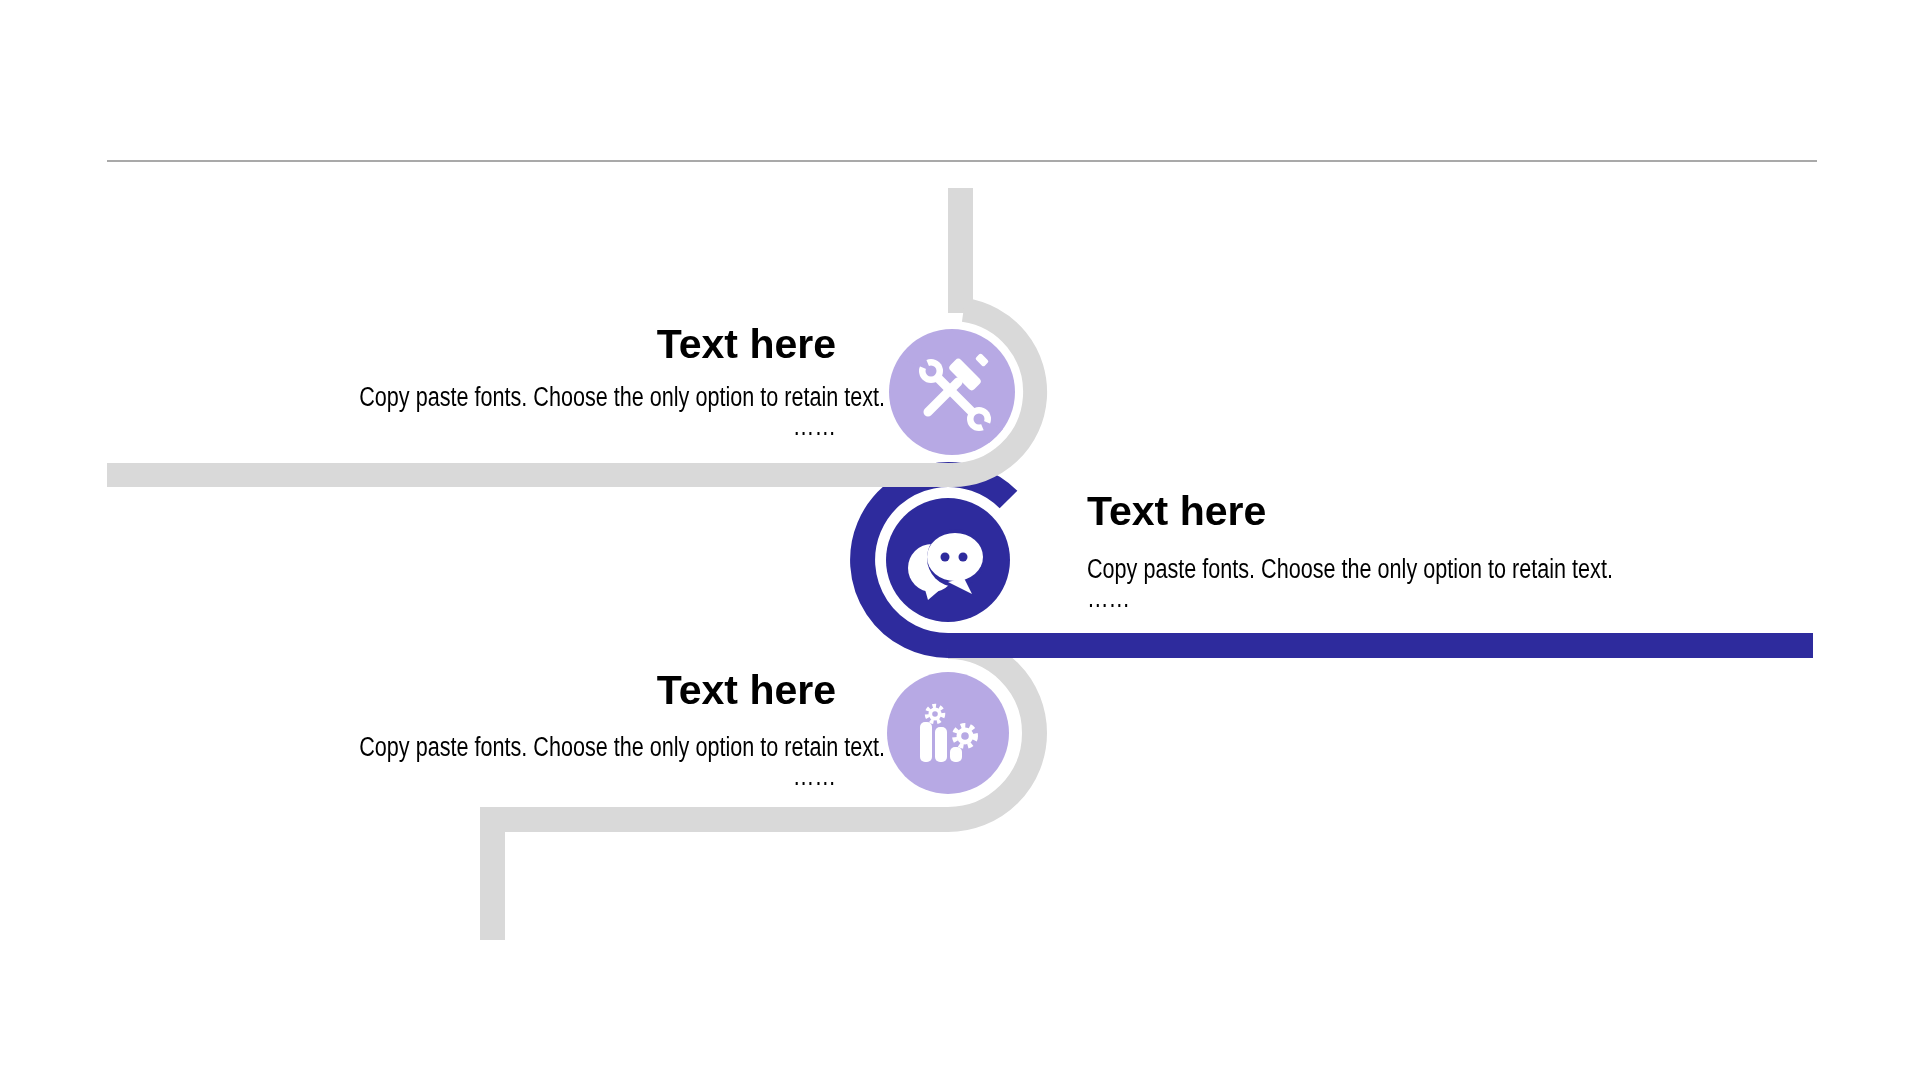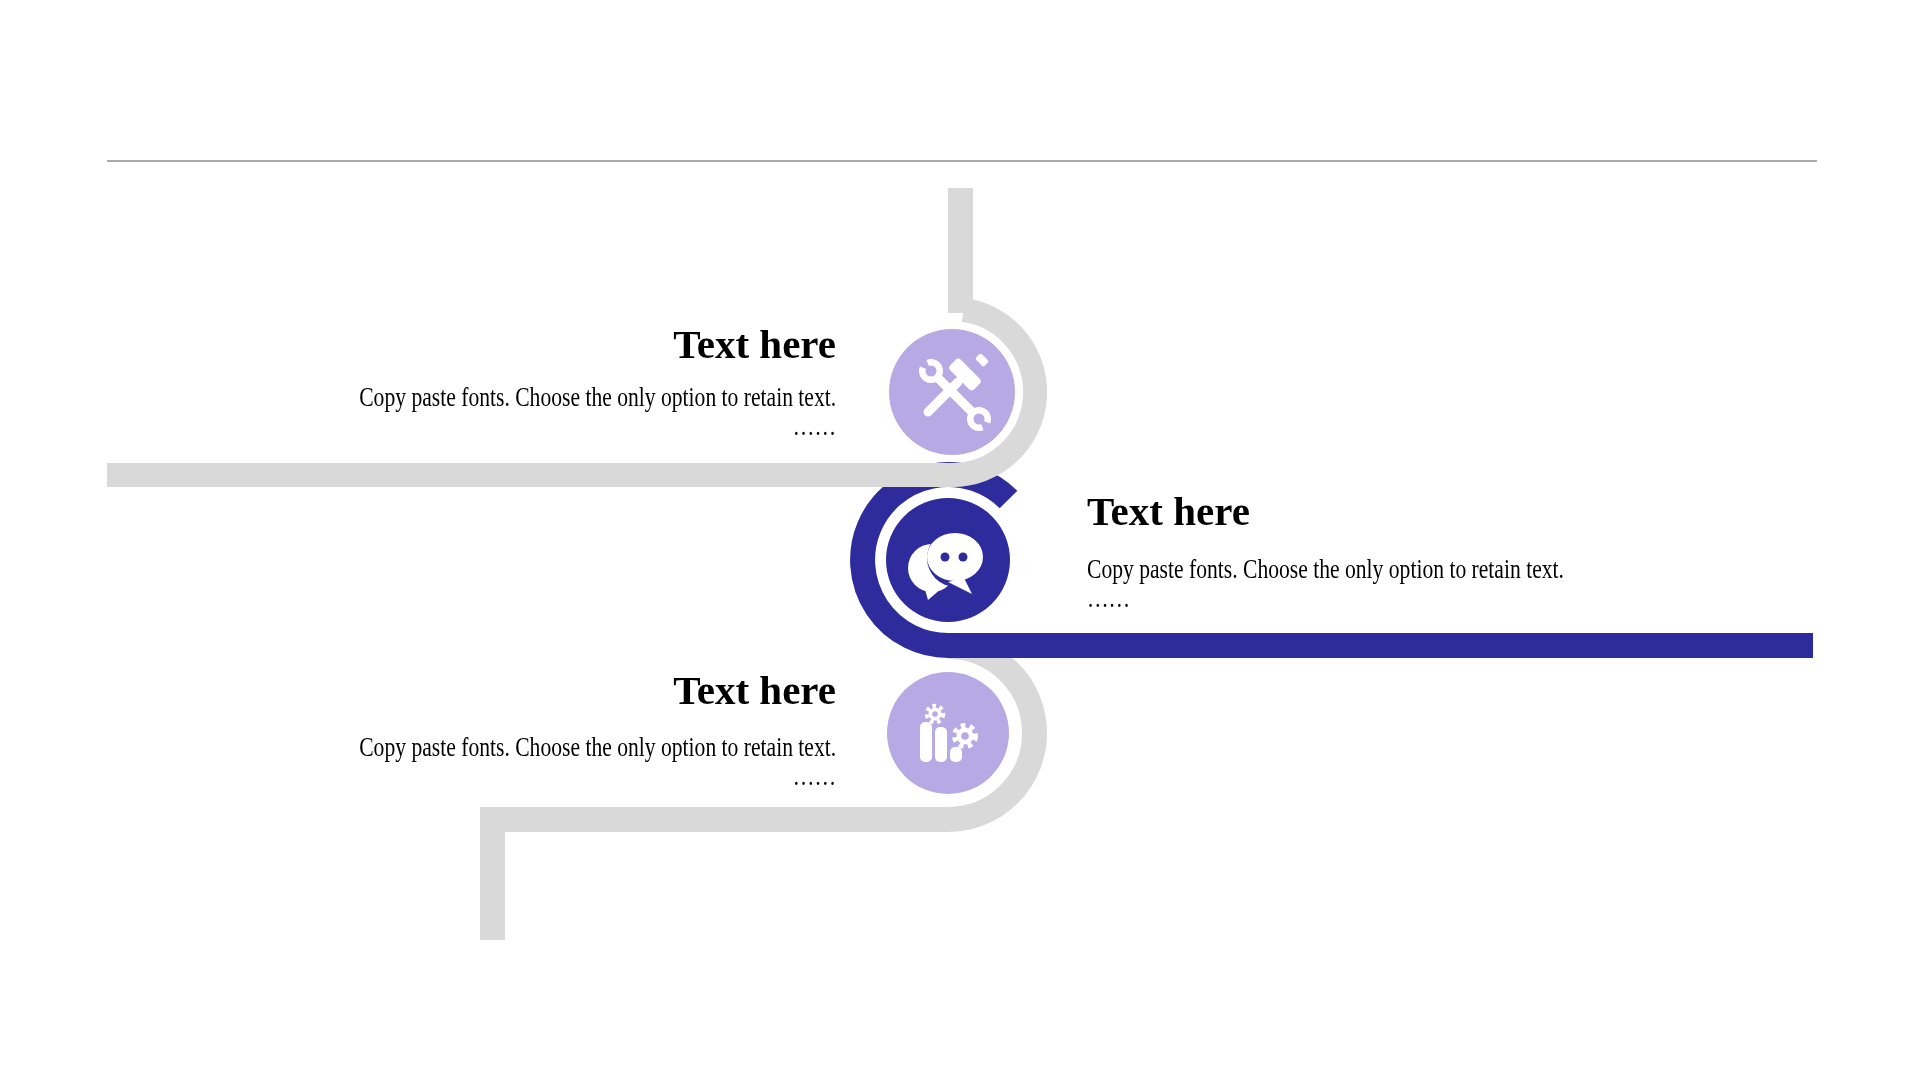--- a/index.html
+++ b/index.html
@@ -1,18 +1,18 @@
 <!DOCTYPE html>
 <html style="--accent-blue: #2e2b9d; --accent-purple: #b7a9e4; --path-gray: #d9d9d9; --rule-gray: #8c8c8c; --footer-gray: #a8a8a8; --page-gray: #8f8f8f;"><head>
 <meta charset="utf-8">
 <style>
   html,body{margin:0;padding:0;background:#fff;}
   #slide{
     position:relative;width:1920px;height:940px;background:#fff;overflow:hidden;
-    font-family:Liberation Serif, serif;
+    font-family:Liberation Sans, sans-serif;
   }
   #decor-svg{position:absolute;left:0;top:0;width:1920px;height:1080px;}
   .gray-stroke{stroke:var(--path-gray);fill:none;}
   .blue-stroke{stroke:var(--accent-blue);fill:none;}
   .purple-fill{fill:var(--accent-purple);}
   .blue-fill{fill:var(--accent-blue);}
   .white{fill:#ffffff;}
   .cut-purple{fill:var(--accent-purple);}
   .cut-blue{fill:var(--accent-blue);}
   .gear-teeth{fill:none;stroke:#ffffff;}

